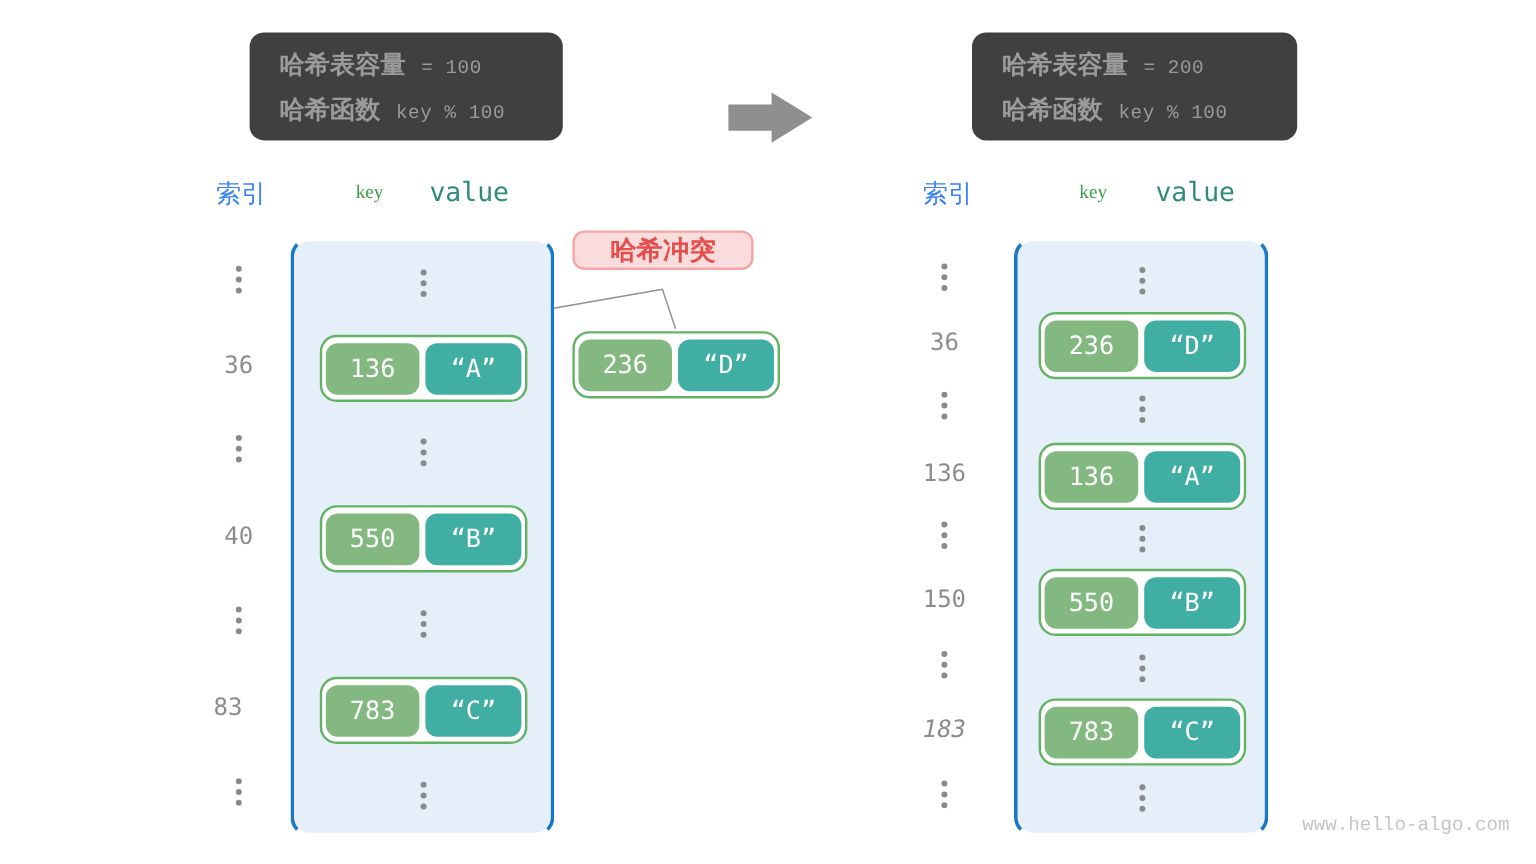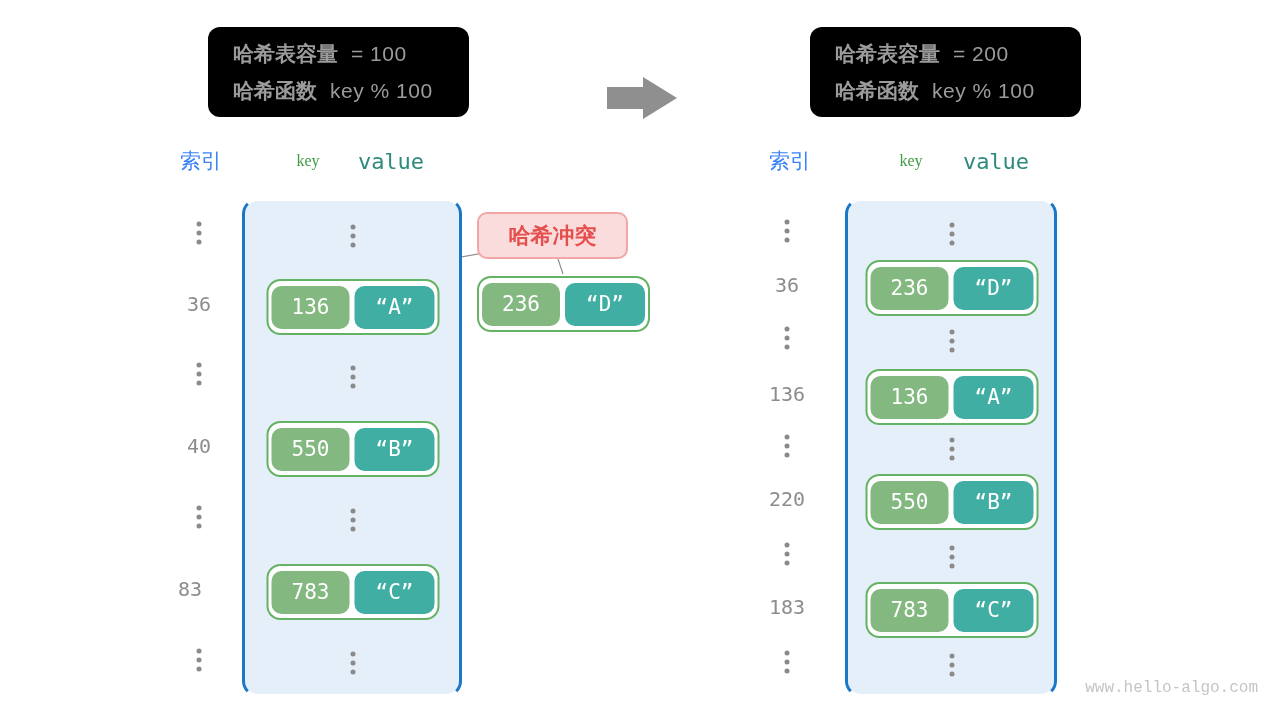--- a/index.html
+++ b/index.html
@@ -1,26 +1,26 @@
 <!DOCTYPE html>
 <html><head>
 <meta charset="utf-8">
 <style>
   html,body{margin:0;padding:0;background:#fff;}
   .canvas{position:relative;width:1280px;height:720px;background:#ffffff;overflow:hidden;
           font-family:"Liberation Sans",sans-serif;}
 
   
-  .info-box{position:absolute;background:#000000;border-radius:12px;display:flex;
+  .info-box{position:absolute;background:#404040;border-radius:12px;display:flex;
             flex-direction:column;justify-content:center;gap:9px;padding-left:25px;box-sizing:border-box;}
   .info-box.before{left:208px;top:27px;width:261px;height:90px;}
   .info-box.after{left:810px;top:27px;width:271px;height:90px;}
   .info-line{display:flex;align-items:baseline;gap:13px;white-space:nowrap;}
   .info-label{font-weight:bold;font-size:21px;color:#9b9b9b;}
-  .info-value{font-family:Liberation Sans, sans-serif;font-size:21px;color:#9b9b9b;letter-spacing:0.5px;}
+  .info-value{font-family:Liberation Mono, monospace;font-size:16px;color:#9b9b9b;letter-spacing:0.5px;}
 
   
   .diagram-title{position:absolute;left:650px;top:47px;transform:translate(-50%,-50%);
                  font-weight:bold;font-size:25px;color:#3b3b3b;white-space:nowrap;letter-spacing:1px;}
 
   
   .col-header{position:absolute;transform:translate(-50%,-50%);white-space:nowrap;}
   .idx-header{font-size:21px;color:#3b82f6;}
   .key-header{font-family:Liberation Serif, serif;font-size:16px;color:#3f9a44;}
   .value-header{font-family:"DejaVu Sans Mono",monospace;font-size:22px;color:#2e8a7c;}
@@ -43,23 +43,23 @@
   .cell.val{width:80px;background:#41aea4;}
 
   
   .vdots{display:flex;flex-direction:column;gap:4px;align-items:center;}
   .vdots i{width:5px;height:5px;border-radius:50%;background:#8a8a8a;display:block;}
 
   .index-label{position:absolute;transform:translate(-50%,-50%);
                font-family:"DejaVu Sans Mono",monospace;font-size:20px;color:#8c8c8c;white-space:nowrap;}
 
   
-  .collision-label{position:absolute;left:477px;top:192px;width:151px;height:47px;background:#fbdcdc;
+  .collision-label{position:absolute;left:477px;top:192px;width:151px;height:33px;background:#fbdcdc;
                    border:2px solid #f2a6a6;border-radius:10px;box-sizing:border-box;display:flex;
-                   align-items:center;justify-content:center;font-weight:bold;font-size:22px;color:#e44f4d;margin-top:20px;}
+                   align-items:center;justify-content:center;font-weight:bold;font-size:22px;color:#e44f4d;}
   .collision-pair{position:absolute;left:477px;top:276px;}
 
   .overlay-svg{position:absolute;left:0;top:0;pointer-events:none;}
 
   .watermark{position:absolute;right:22px;bottom:23px;font-family:Liberation Mono, monospace;
              font-size:16px;color:#c5c5c5;text-align:center;}
 </style>
 </head>
 <body>
 
@@ -206,29 +206,29 @@
       </span>
     </div>
   <div class="index-label" style="left:787px;top:394px;">136</div>
   <div class="index-label" style="left:787px;top:446px;">
       <span class="vdots">
         <i></i>
         <i></i>
         <i></i>
       </span>
     </div>
-  <div class="index-label" style="left:787px;top:499px;">220</div>
+  <div class="index-label" style="left:787px;top:499px;">150</div>
   <div class="index-label" style="left:787px;top:554px;">
       <span class="vdots">
         <i></i>
         <i></i>
         <i></i>
       </span>
     </div>
-  <div class="index-label" style="left:787px;top:607px;">183</div>
+  <div class="index-label" style="left:787px;top:607px;font-style:italic;">183</div>
   <div class="index-label" style="left:787px;top:662px;">
       <span class="vdots">
         <i></i>
         <i></i>
         <i></i>
       </span>
     </div>
 
   <div class="bucket-array right">
     <div class="row-abs" style="left:104px;top:33px;">

